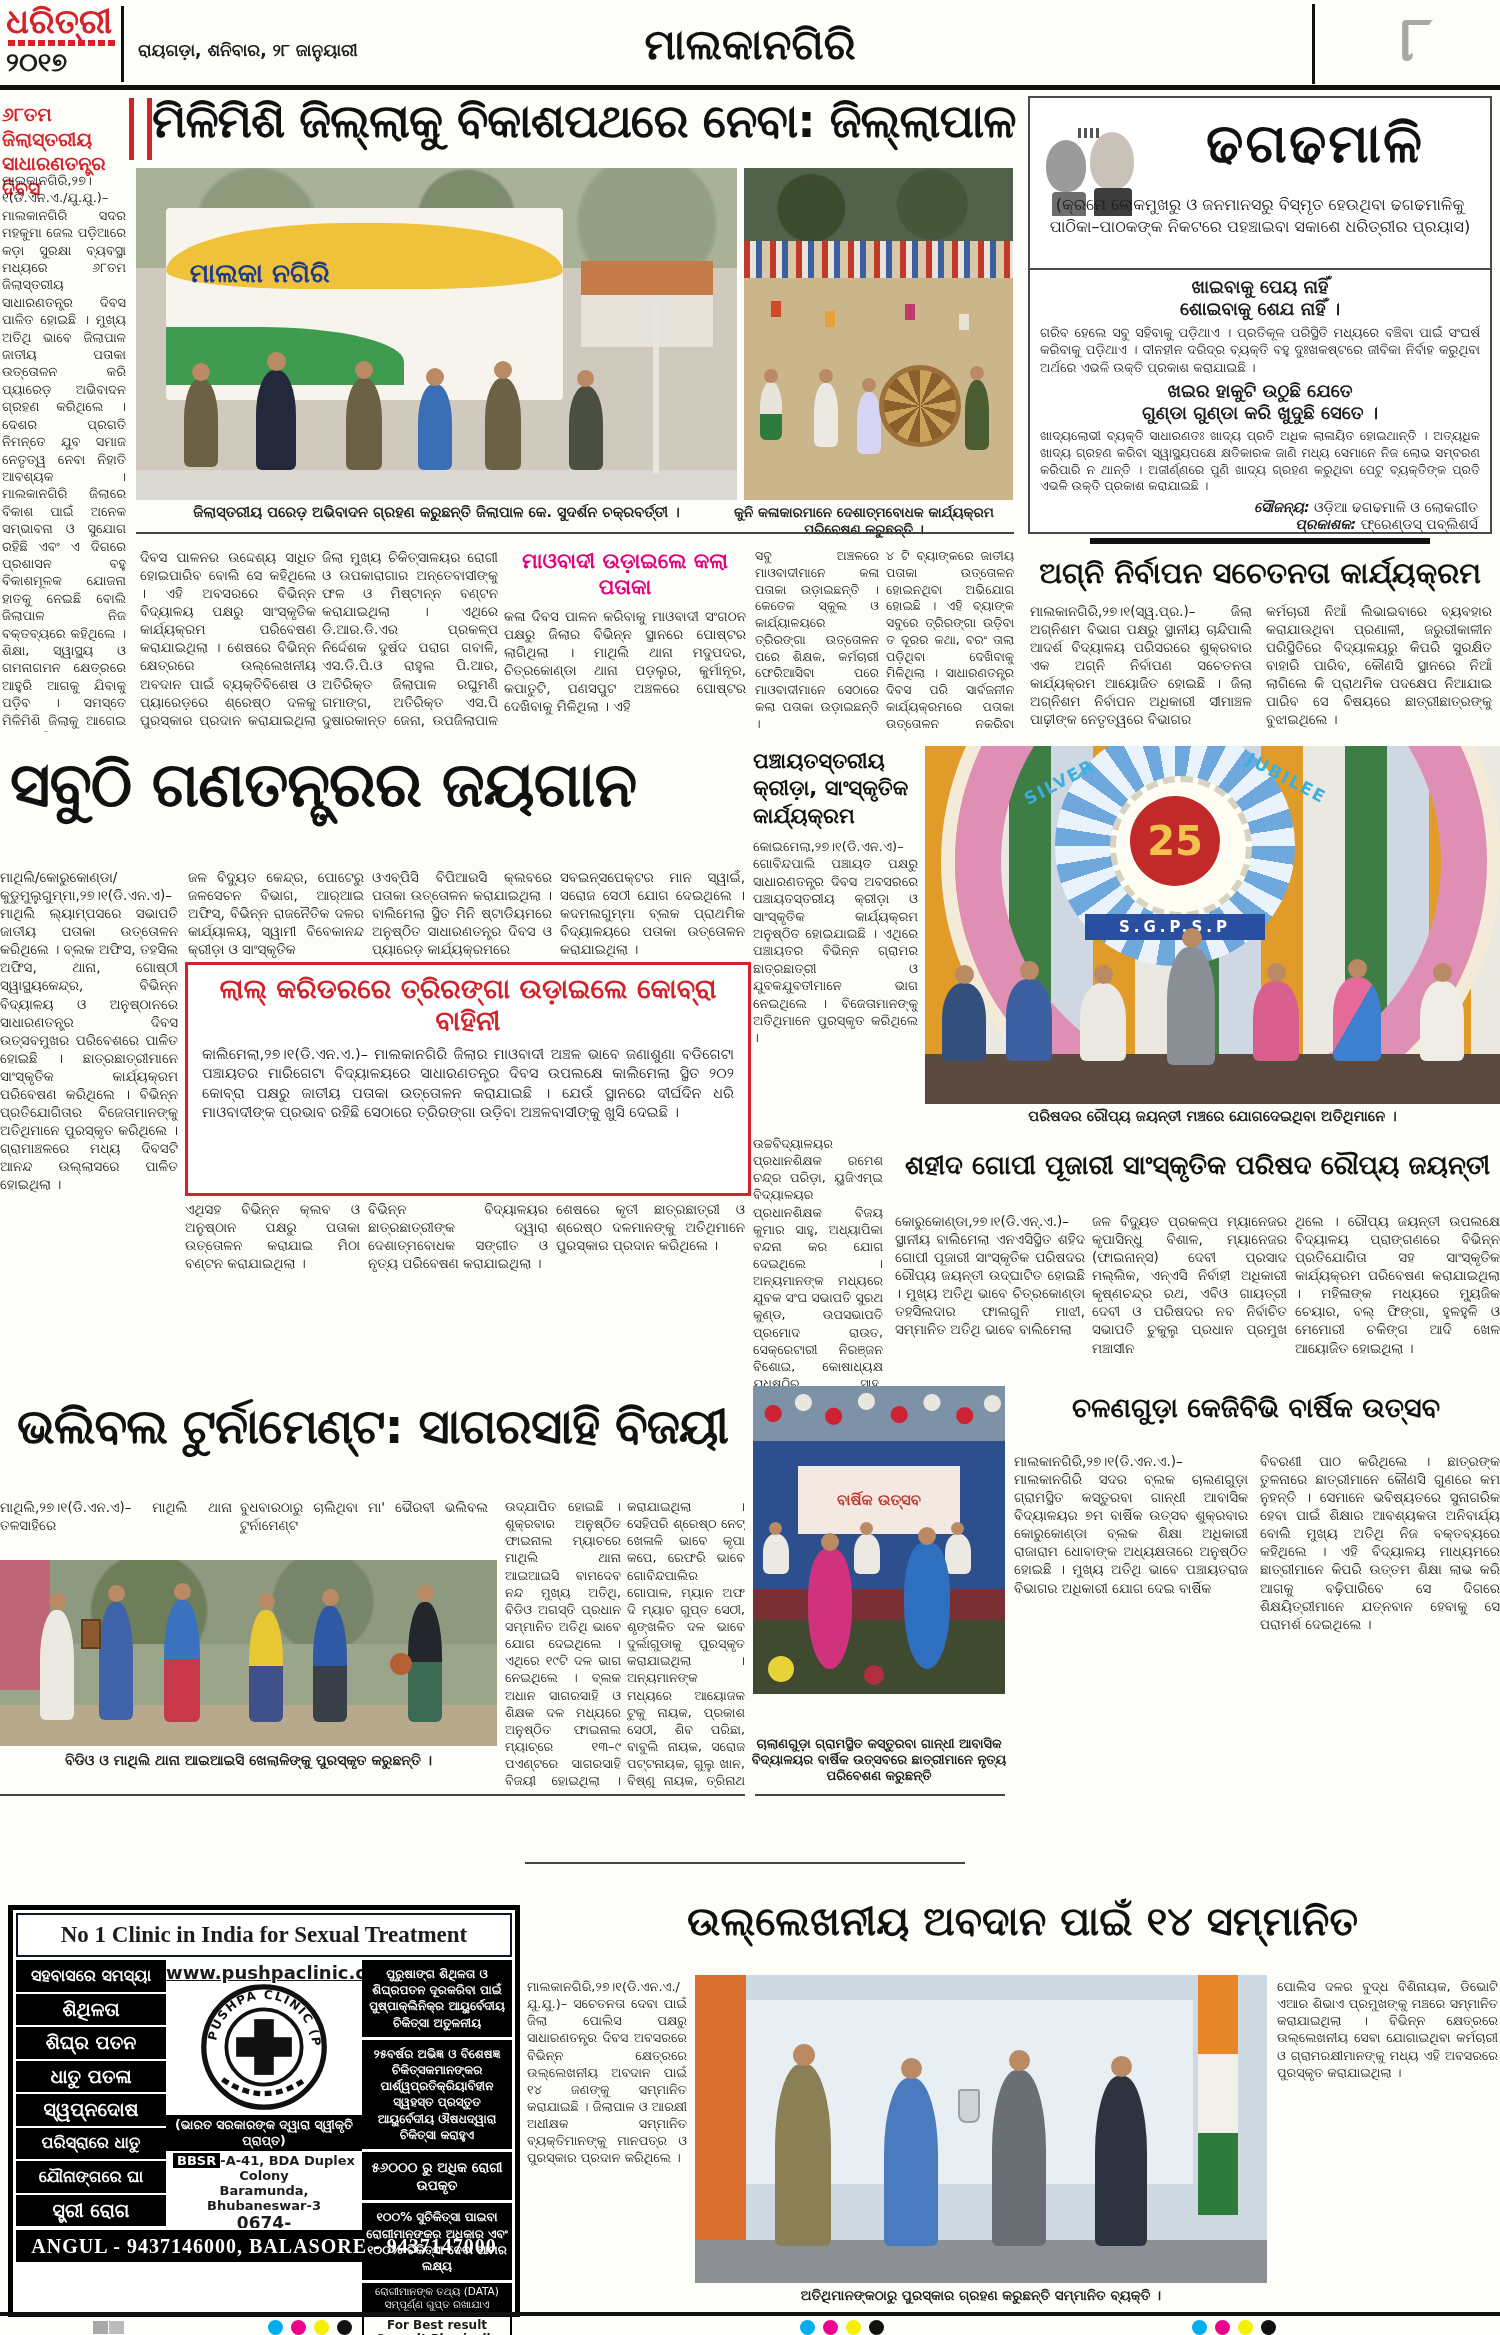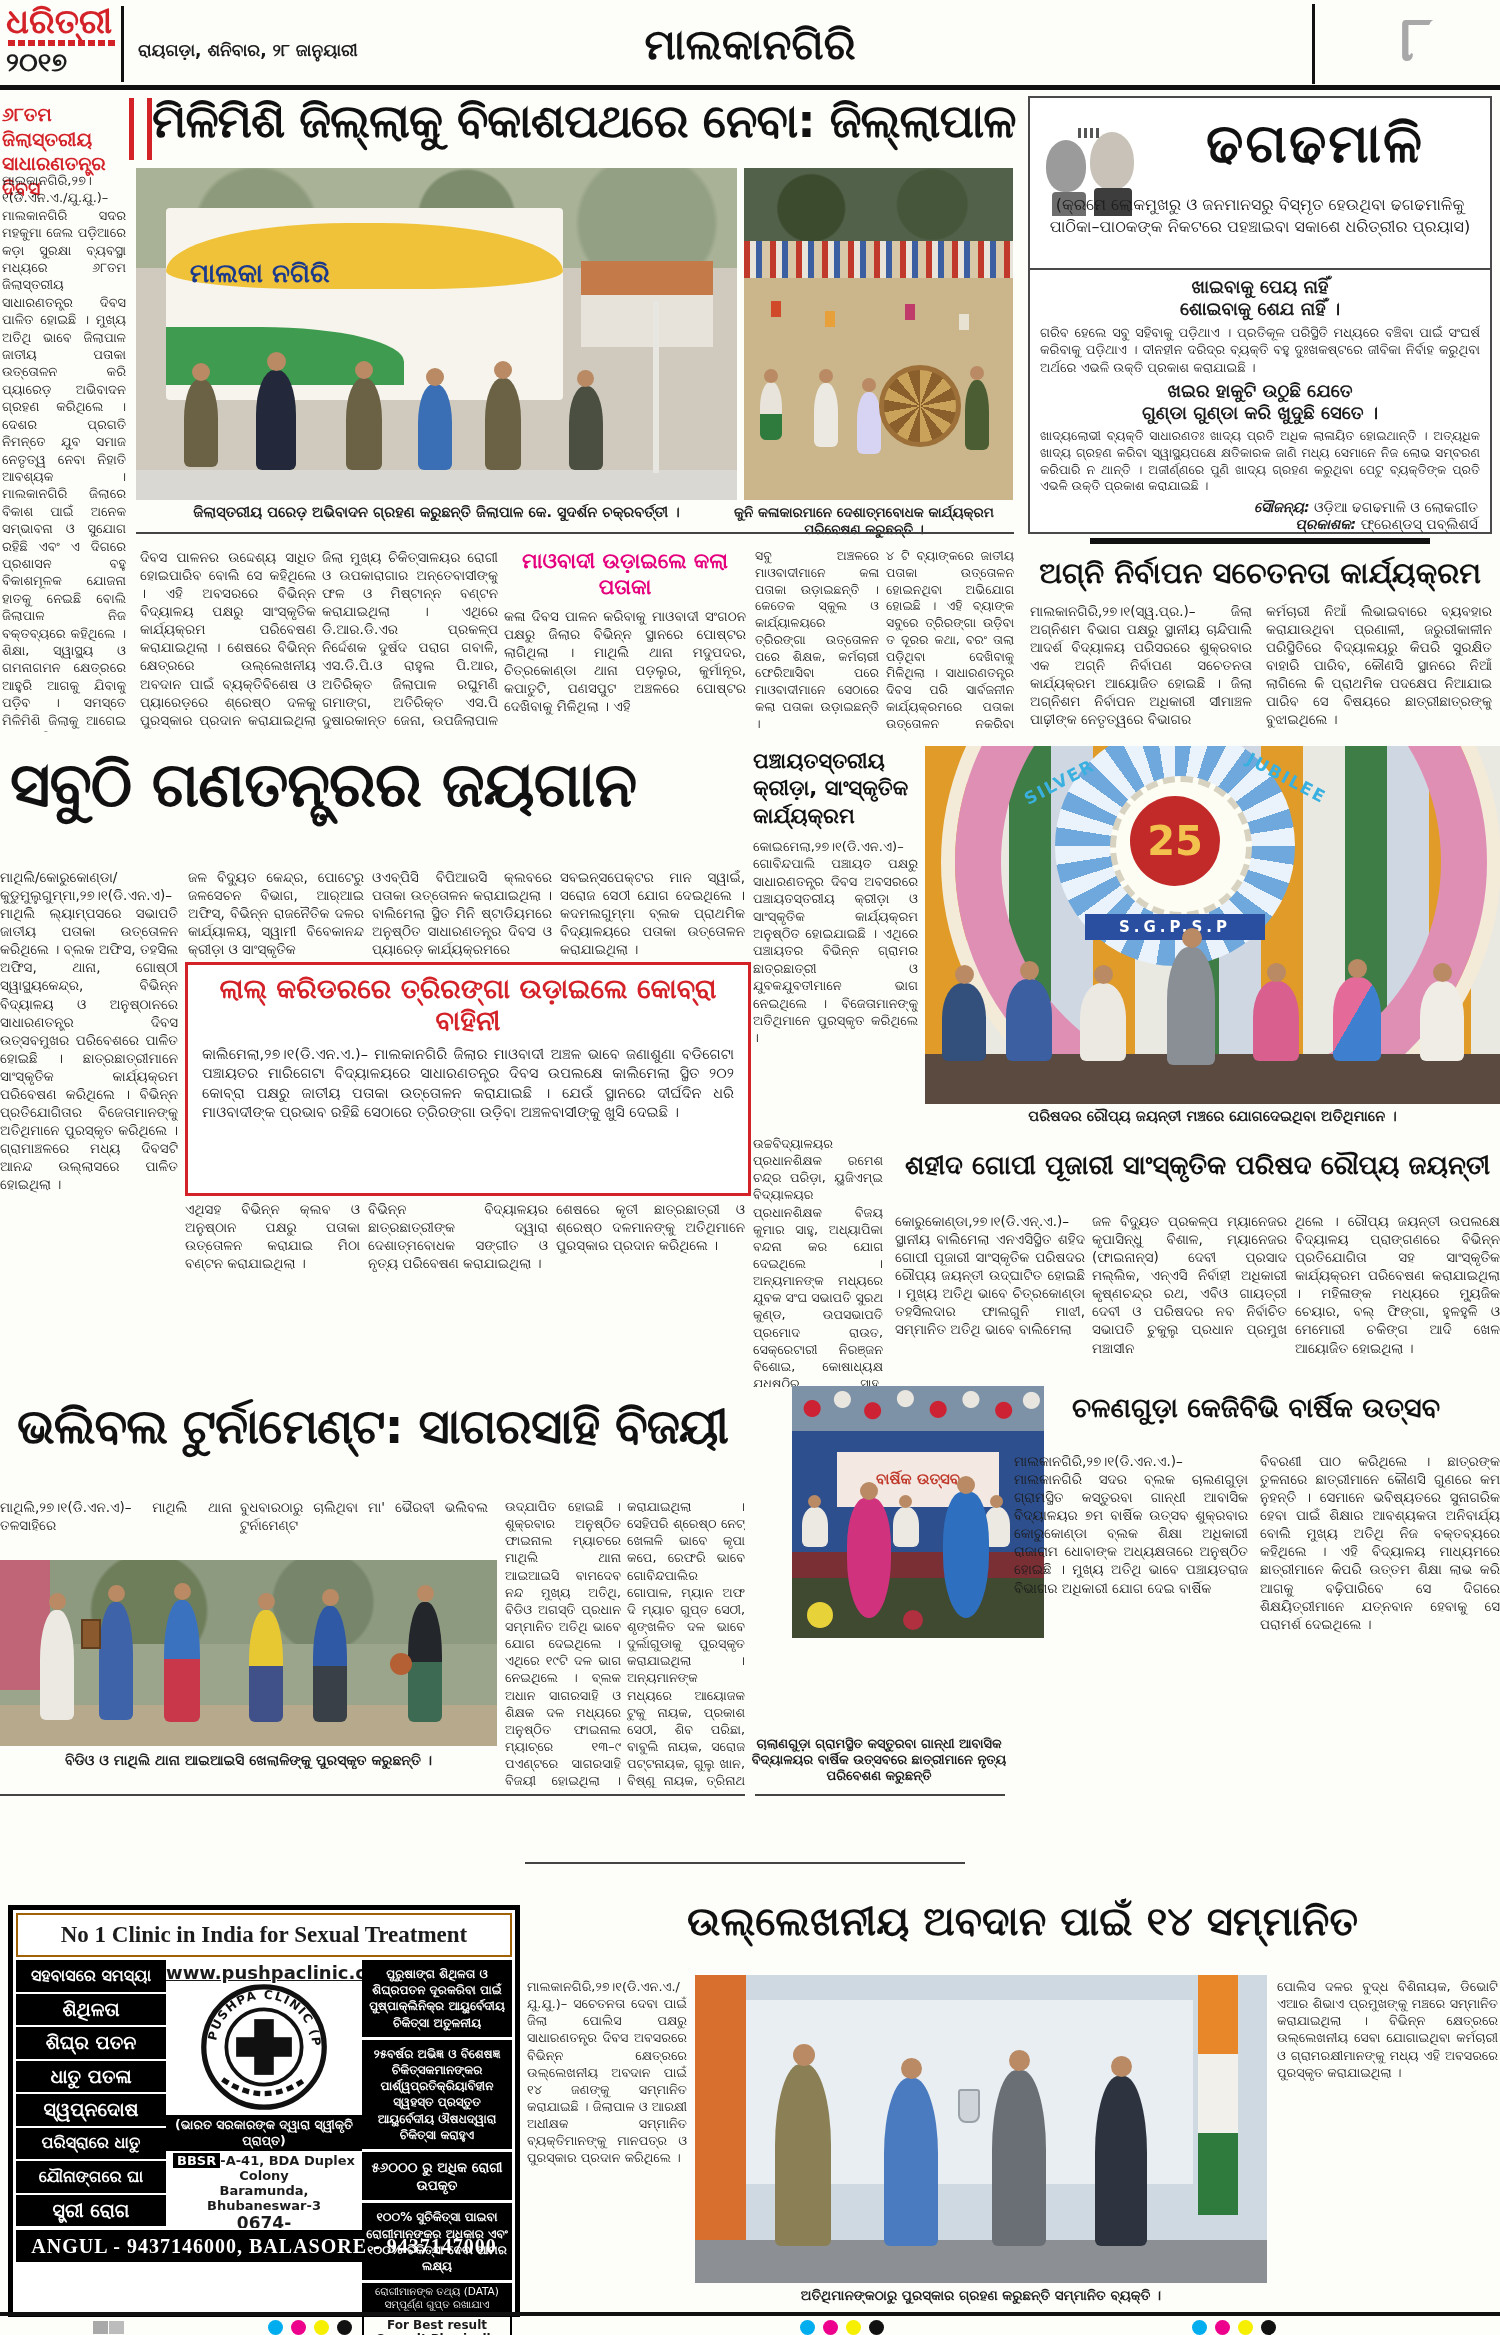--- a/index.html
+++ b/index.html
@@ -237,21 +237,21 @@
     <div class="fig" style="left:82%;bottom:13%;width:34px;height:120px;background:linear-gradient(#23262b 50%,#3d6a52 50%);">
         <div class="head" style="left:9px;top:-17px;width:17px;height:17px;"></div>
       </div>
     <div class="abs" style="left:78.5%;bottom:38%;width:22px;height:22px;border-radius:50%;background:#b45f34;"></div>
   </div>
   <div class="abs cap" style="left:0;top:1752px;width:497px;font-size:14px;">ବିଡିଓ ଓ ମାଥିଲି ଥାନା ଆଇଆଇସି ଖେଲାଳିଙ୍କୁ ପୁରସ୍କୃତ କରୁଛନ୍ତି ।</div>
   <div class="abs col" style="left:505px;top:1498px;width:116px;height:290px;font-size:12.8px;">ଉଦ୍‌ଯାପିତ ହୋଇଛି । ଶୁକ୍ରବାର ଅନୁଷ୍ଠିତ ଫାଇନାଲ ମ୍ୟାଚରେ ମାଥିଲି ଥାନା ଆଇଆଇସି ବାମଦେବ ନନ୍ଦ ମୁଖ୍ୟ ଅତିଥି, ବିଡିଓ ଅଗସ୍ତି ପ୍ରଧାନ ସମ୍ମାନିତ ଅତିଥି ଭାବେ ଯୋଗ ଦେଇଥିଲେ । ଏଥିରେ ୧୯ଟି ଦଳ ଭାଗ ନେଇଥିଲେ । ବ୍ଲକ ଅଧାନ ସାଗରସାହି ଓ ଶିକ୍ଷକ ଦଳ ମଧ୍ୟରେ ଅନୁଷ୍ଠିତ ଫାଇନାଲ ମ୍ୟାଚ୍‌ରେ ୧୩–୯ ପଏଣ୍ଟରେ ସାଗରସାହି ବିଜୟୀ ହୋଇଥିଲା । ମାଧବ ବେହେରା ଅମ୍ପାୟାରିଂ ଦାୟିତ୍ୱ ତୁଲାଇଥିଲେ । ବିଜୟୀ ସାଗରସାହି ଓ ରନର୍ସଅପ୍ ଶିକ୍ଷକ ଦଳକୁ ପୁରସ୍କୃତ</div>
   <div class="abs col" style="left:627px;top:1498px;width:118px;height:290px;font-size:12.8px;">କରାଯାଇଥିଲା । ସେହିପରି ଶ୍ରେଷ୍ଠ ନେଟ୍ ଖେଳାଳି ଭାବେ କୃପା କପେ, ରେଫରି ଭାବେ ଗୋବିନ୍ଦପାଲିର ଗୋପାଳ, ମ୍ୟାନ ଅଫ ଦି ମ୍ୟାଚ ଗୁପ୍ତ ସେଠୀ, ଶୃଙ୍ଖଳିତ ଦଳ ଭାବେ ଦୁର୍ଲାଗୁଡାକୁ ପୁରସ୍କୃତ କରାଯାଇଥିଲା । ଅନ୍ୟମାନଙ୍କ ମଧ୍ୟରେ ଆୟୋଜକ ଟୁକୁ ନାୟକ, ପ୍ରକାଶ ସେଠୀ, ଶିବ ପରିଛା, ବାବୁଲି ନାୟକ, ସରୋଜ ପଟ୍ଟନାୟକ, ଗୁଲୁ ଖାନ, ବିଷ୍ଣୁ ନାୟକ, ତ୍ରିନାଥ ରାଓ, ସନ୍ୟା ପାଞ୍ଚି, ଶିବ ନାୟକ ପ୍ରମୁଖ କାର୍ଯ୍ୟକ୍ରମ ପରିଚାଳନାରେ ସହଯୋଗ କରିଥିଲେ ।</div>
   <div class="abs" style="left:0;top:1794px;width:745px;height:2px;background:#444;"></div>
 
-  <div class="abs photo" style="left:792px;top:1386px;width:252px;height:252px;background:#8fa3b5;">
+  <div class="abs photo" style="left:753px;top:1386px;width:252px;height:308px;background:#8fa3b5;">
     <div class="abs" style="left:0;top:0;width:100%;height:18%;background:radial-gradient(circle at 8% 50%,#cc2233 8px,transparent 9px),radial-gradient(circle at 20% 30%,#e9e6df 8px,transparent 9px),radial-gradient(circle at 32% 55%,#cc2233 8px,transparent 9px),radial-gradient(circle at 45% 28%,#e9e6df 8px,transparent 9px),radial-gradient(circle at 58% 52%,#cc2233 8px,transparent 9px),radial-gradient(circle at 71% 30%,#e9e6df 8px,transparent 9px),radial-gradient(circle at 84% 54%,#cc2233 8px,transparent 9px),radial-gradient(circle at 95% 32%,#e9e6df 8px,transparent 9px),#7d92a6;"></div>
     <div class="abs" style="left:0;top:18%;width:100%;height:48%;background:#2e4f8e;"></div>
     <div class="abs" style="left:18%;top:26%;width:64%;height:22%;background:#f3e9e2;display:flex;align-items:center;justify-content:center;">
       <span style="color:#c0392b;font-weight:800;font-size:15px;">ବାର୍ଷିକ ଉତ୍ସବ</span>
     </div>
     <div class="fig" style="left:4%;top:48%;width:26px;height:40px;background:#ece9e2;">
         <div class="head" style="left:6px;top:-12px;width:13px;height:13px;"></div>
       </div>
     <div class="fig" style="left:40%;top:48%;width:26px;height:40px;background:#ece9e2;">
         <div class="head" style="left:6px;top:-12px;width:13px;height:13px;"></div>
@@ -270,21 +270,21 @@
     <div class="abs" style="left:44%;bottom:3%;width:20px;height:20px;border-radius:50%;background:#b03040;"></div>
   </div>
   <div class="abs cap" style="left:745px;top:1736px;width:268px;font-size:13px;font-weight:600;">ଚାଲାଣଗୁଡ଼ା ଗ୍ରାମସ୍ଥିତ କସ୍ତୁରବା ଗାନ୍ଧୀ ଆବାସିକ ବିଦ୍ୟାଳୟର ବାର୍ଷିକ ଉତ୍ସବରେ ଛାତ୍ରୀମାନେ ନୃତ୍ୟ ପରିବେଶଣ କରୁଛନ୍ତି</div>
   <div class="abs" style="left:755px;top:1794px;width:250px;height:2px;background:#444;"></div>
 
   <div class="abs hl" style="left:1012px;top:1392px;width:488px;font-size:27px;text-align:center;">ଚଳଣଗୁଡ଼ା କେଜିବିଭି ବାର୍ଷିକ ଉତ୍ସବ</div>
   <div class="abs col" style="left:1014px;top:1452px;width:234px;height:338px;">ମାଲକାନଗିରି,୨୭।୧(ଡି.ଏନ.ଏ.)–ମାଲକାନଗିରି ସଦର ବ୍ଲକ ଚାଲଣଗୁଡ଼ା ଗ୍ରାମସ୍ଥିତ କସ୍ତୁରବା ଗାନ୍ଧୀ ଆବାସିକ ବିଦ୍ୟାଳୟର ୭ମ ବାର୍ଷିକ ଉତ୍ସବ ଶୁକ୍ରବାର କୋରୁକୋଣ୍ଡା ବ୍ଲକ ଶିକ୍ଷା ଅଧିକାରୀ ରାଜାରାମ ଧୋବାଙ୍କ ଅଧ୍ୟକ୍ଷତାରେ ଅନୁଷ୍ଠିତ ହୋଇଛି । ମୁଖ୍ୟ ଅତିଥି ଭାବେ ପଞ୍ଚାୟତରାଜ ବିଭାଗର ଅଧିକାରୀ ଯୋଗ ଦେଇ ବାର୍ଷିକ</div>
   <div class="abs col" style="left:1260px;top:1452px;width:240px;height:338px;">ବିବରଣୀ ପାଠ କରିଥିଲେ । ଛାତ୍ରଙ୍କ ତୁଳନାରେ ଛାତ୍ରୀମାନେ କୌଣସି ଗୁଣରେ କମ ନୁହନ୍ତି । ସେମାନେ ଭବିଷ୍ୟତରେ ସୁନାଗରିକ ହେବା ପାଇଁ ଶିକ୍ଷାର ଆବଶ୍ୟକତା ଅନିବାର୍ଯ୍ୟ ବୋଲି ମୁଖ୍ୟ ଅତିଥି ନିଜ ବକ୍ତବ୍ୟରେ କହିଥିଲେ । ଏହି ବିଦ୍ୟାଳୟ ମାଧ୍ୟମରେ ଛାତ୍ରୀମାନେ କିପରି ଉତ୍ତମ ଶିକ୍ଷା ଲାଭ କରି ଆଗକୁ ବଢ଼ିପାରିବେ ସେ ଦିଗରେ ଶିକ୍ଷୟିତ୍ରୀମାନେ ଯତ୍ନବାନ ହେବାକୁ ସେ ପରାମର୍ଶ ଦେଇଥିଲେ ।</div>
 
   <div class="abs" style="left:8px;top:1905px;width:512px;height:412px;border:5px solid #000;background:#fff;box-sizing:border-box;">
-    <div class="serif" style="margin:3px;border:2px solid #a16207;height:40px;display:flex;align-items:center;justify-content:center;font-size:23px;font-weight:bold;">No 1 Clinic in India for Sexual Treatment</div>
+    <div class="serif" style="margin:3px;border:2px solid #0f172a;height:40px;display:flex;align-items:center;justify-content:center;font-size:23px;font-weight:bold;">No 1 Clinic in India for Sexual Treatment</div>
     <div style="display:flex;height:268px;margin:0 3px;">
       <div style="width:150px;display:flex;flex-direction:column;background:#000;">
         <div class="adItem" style="font-size:16px;">ସହବାସରେ ସମସ୍ୟା</div>
         <div class="adItem">ଶିଥିଳତା</div>
         <div class="adItem">ଶିଘ୍ର ପତନ</div>
         <div class="adItem">ଧାତୁ ପତଳା</div>
         <div class="adItem">ସ୍ୱପ୍ନଦୋଷ</div>
         <div class="adItem" style="font-size:16px;">ପରିସ୍ରାରେ ଧାତୁ</div>
         <div class="adItem" style="font-size:16px;">ଯୌନାଙ୍ଗରେ ଘା</div>
         <div class="adItem">ସ୍ତ୍ରୀ ରୋଗ</div>

